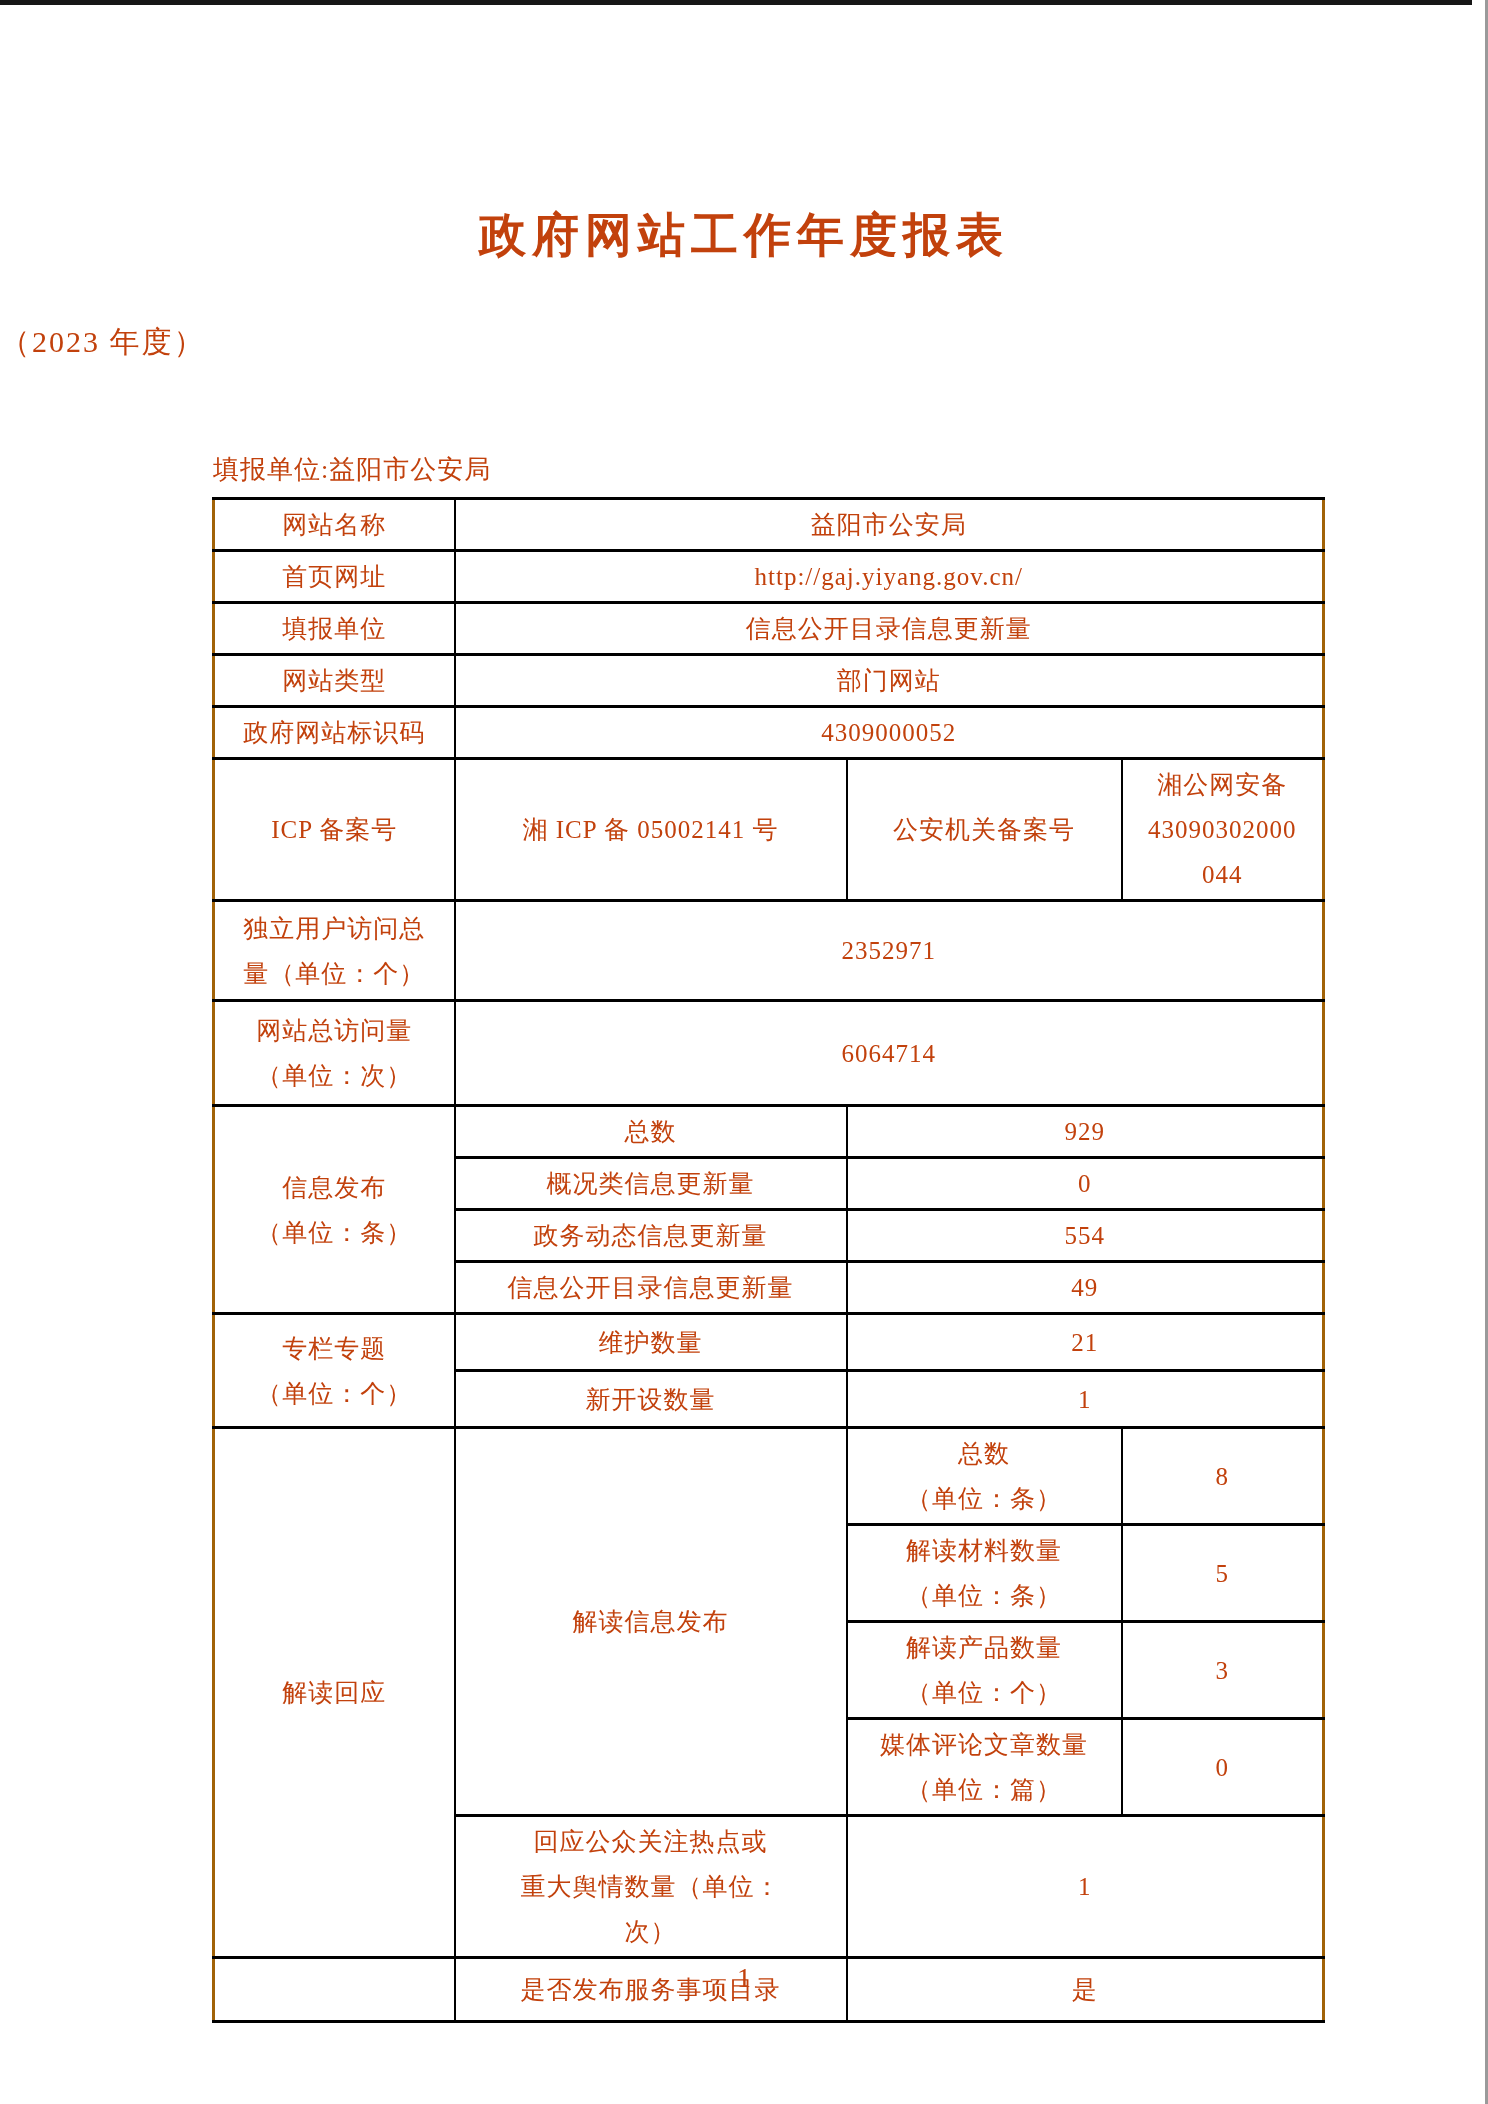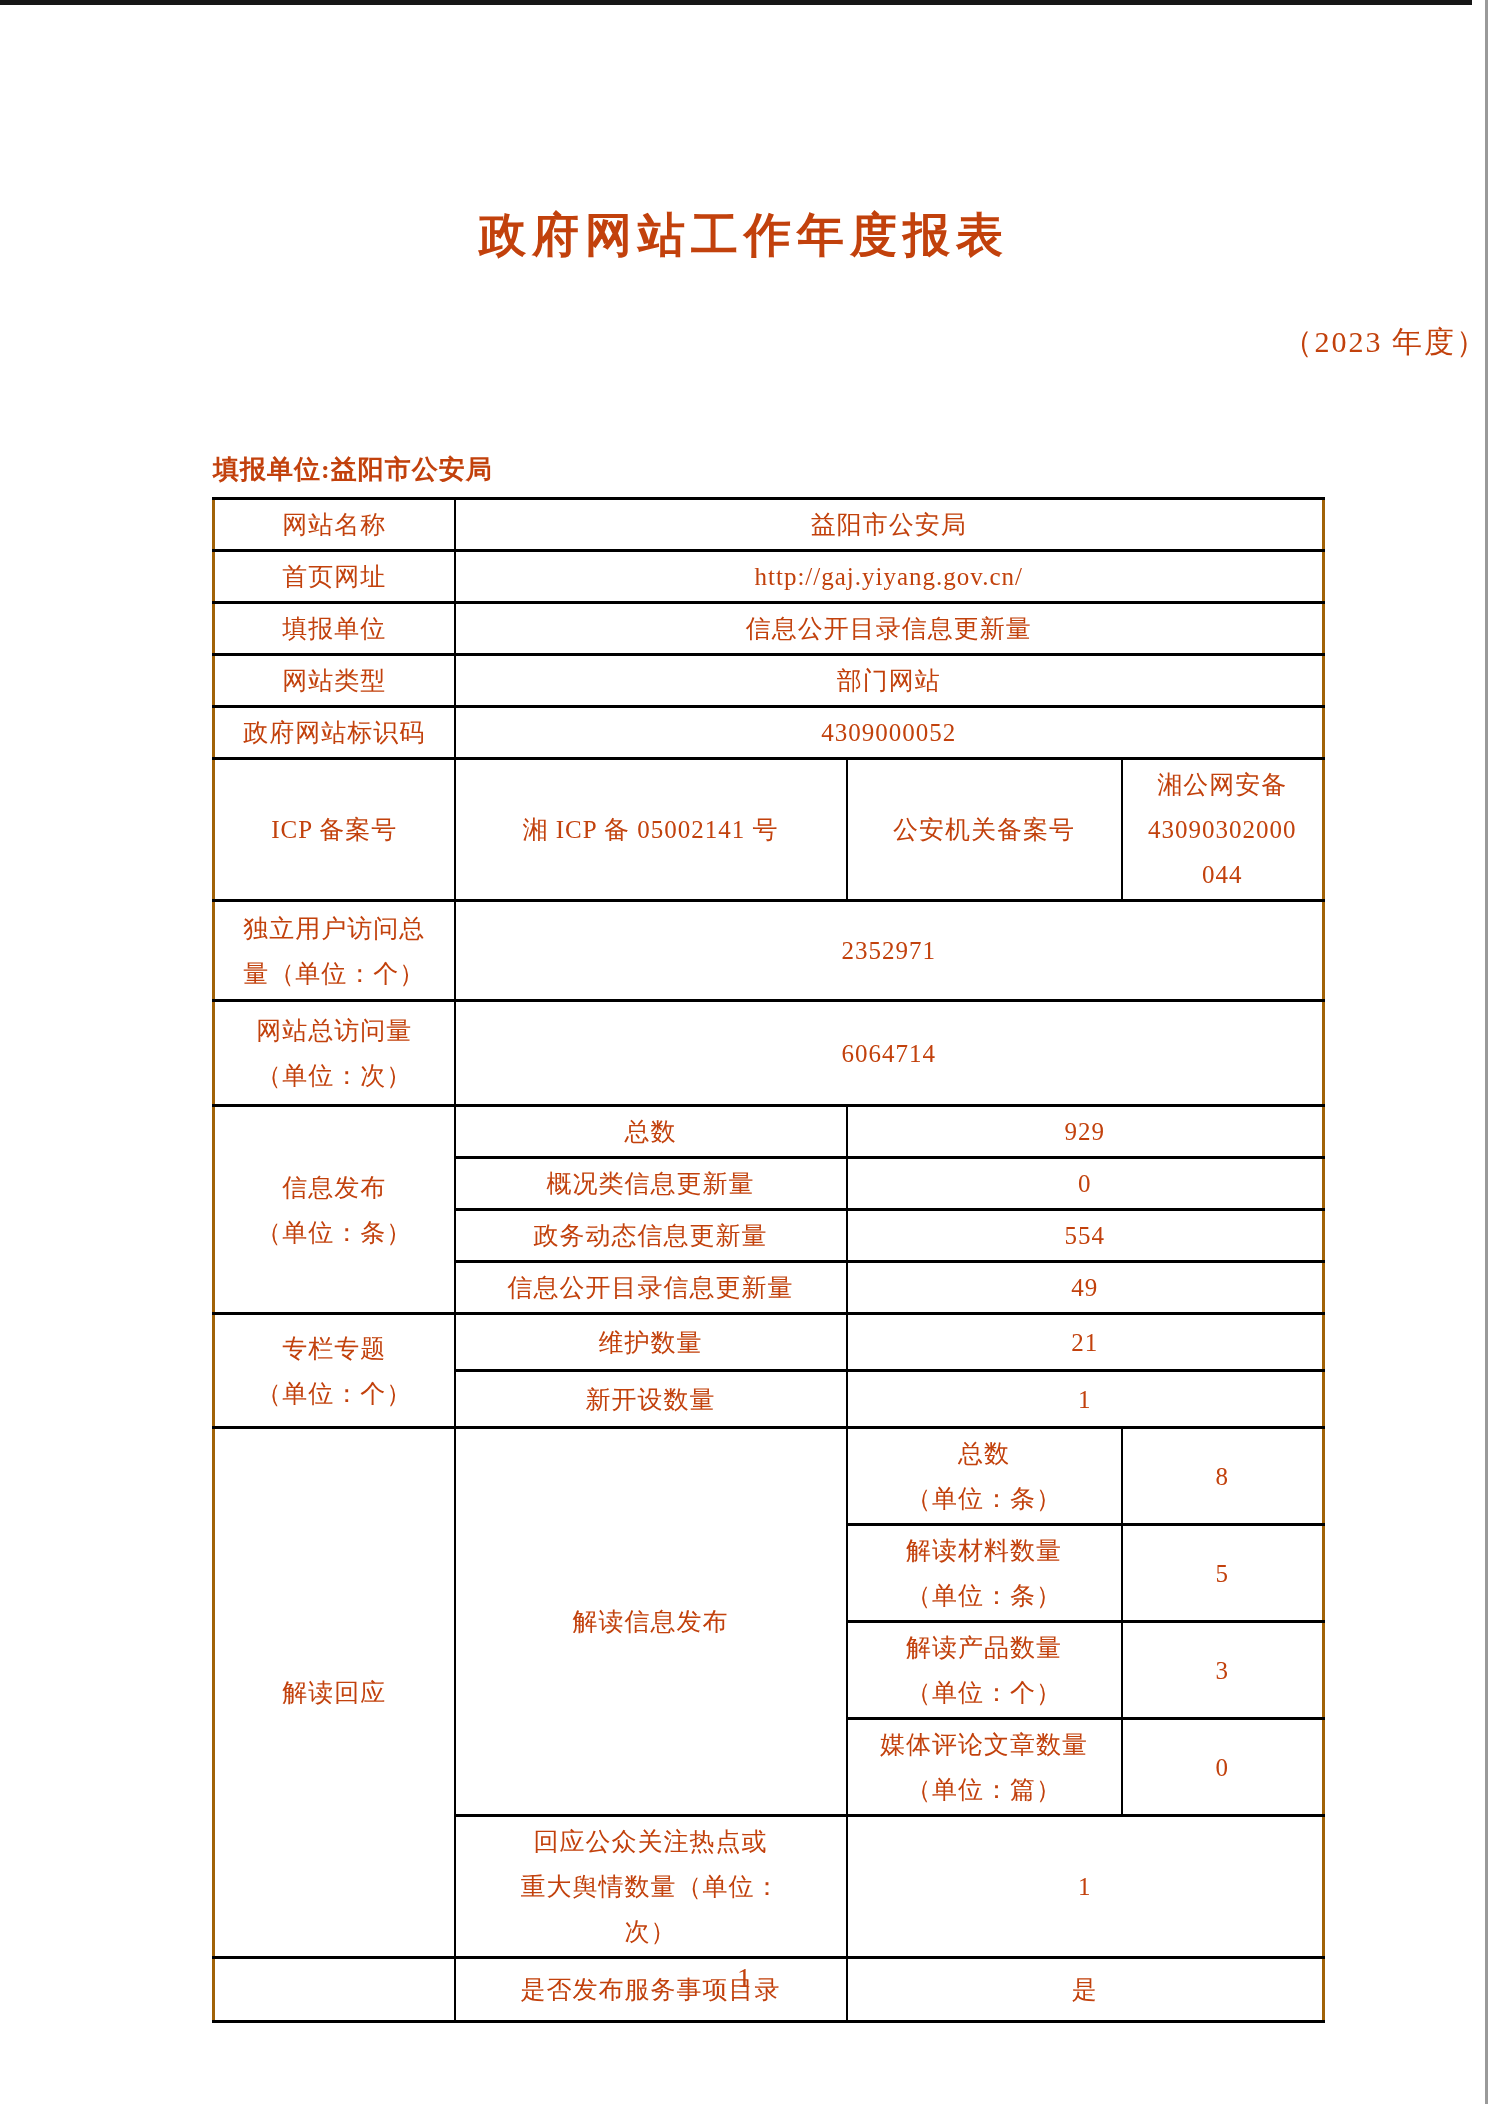--- a/index.html
+++ b/index.html
@@ -8,26 +8,26 @@
     font-family:"Liberation Serif","DejaVu Serif",serif; color:#c2410c;
     overflow:hidden;
   }
   .topbar { position:absolute; top:0; left:0; width:1472px; height:5px; background:#161616; }
   .right-edge { position:absolute; top:0; right:0; width:3px; height:2104px; background:#9a9a9a; }
   .doc-title {
     position:absolute; top:204px; left:0; width:1488px; text-align:center;
     font-size:47px; font-weight:bold; letter-spacing:6px;
   }
   .doc-subtitle {
-    position:absolute; top:322px; left:0; width:1488px; text-align:right;
+    position:absolute; top:322px; left:0; width:1488px; text-align:left;
     font-size:30px; letter-spacing:2px;
   }
   .filler-unit {
     position:absolute; top:452px; left:213px;
-    font-size:26px; font-weight:bold; letter-spacing:1px;
+    font-size:26px; font-weight:normal; letter-spacing:1px;
   }
   table.report {
     position:absolute; top:497px; left:212px; width:1110px;
     border-collapse:collapse; table-layout:fixed;
     border:3px solid #a16207;
   }
   table.report td {
     border:2px solid #000;
     border-top-width:3px; border-bottom-width:3px;
     text-align:center; vertical-align:middle;

